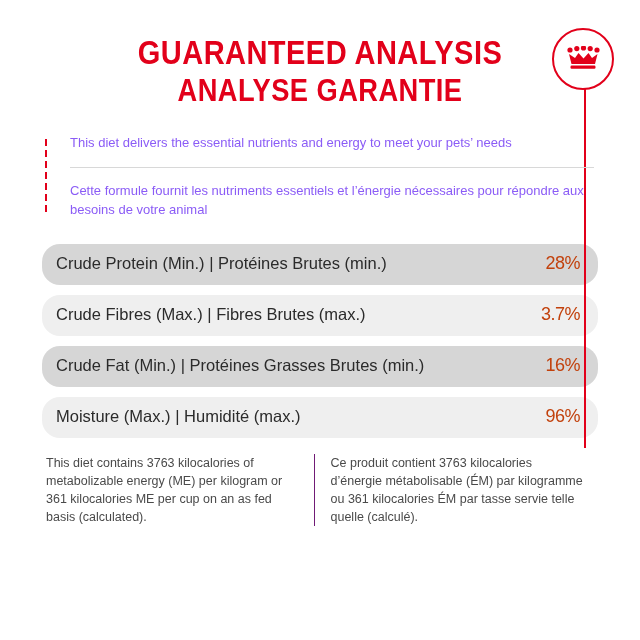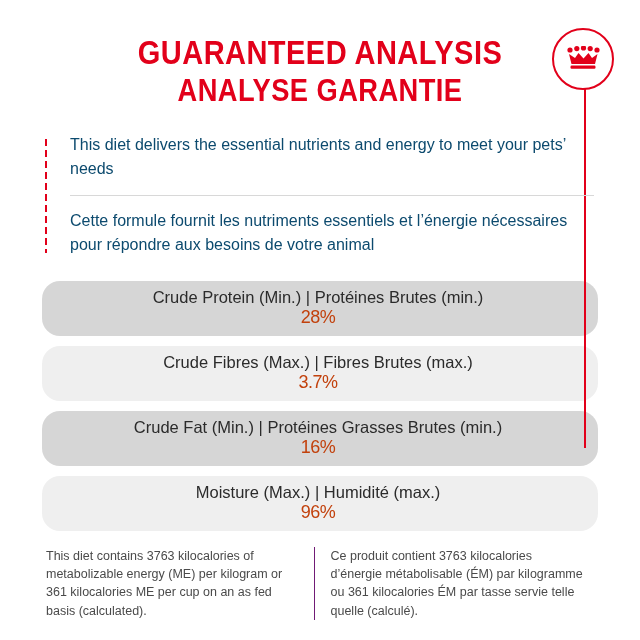--- a/index.html
+++ b/index.html
@@ -80,43 +80,42 @@
     left: 0;
     top: 4px;
     bottom: 4px;
     width: 4px;
     background-image: radial-gradient(#e2001a 45%, transparent 46%);
     background-size: 4px 11px;
     background-repeat: repeat-y;
   }
   .intro p {
     margin: 0;
-    color: #0c4a6e;
-    font-size: 16px;
+    color: #8b5cf6;
+    font-size: 13px;
     line-height: 1.5;
   }
   .intro .divider {
     height: 1px;
     background: #d8d8d8;
     margin: 14px 0 13px 0;
   }
 
   
   .rows {
     margin: 24px 42px 0 42px;
   }
   .nrow {
     display: flex;
     align-items: center;
     justify-content: space-between;
     border-radius: 18px;
     padding: 7px 18px 8px 14px;
     margin-bottom: 10px;
     min-height: 26px;
-    flex-direction: column;
   }
   .nrow.shade-dark { background: #d6d6d6; }
   .nrow.shade-light { background: #efefef; }
   .nrow .label {
     color: #2b2b2b;
     font-size: 16.5px;
     white-space: nowrap;
   }
   .nrow .value {
     color: #c2410c;

